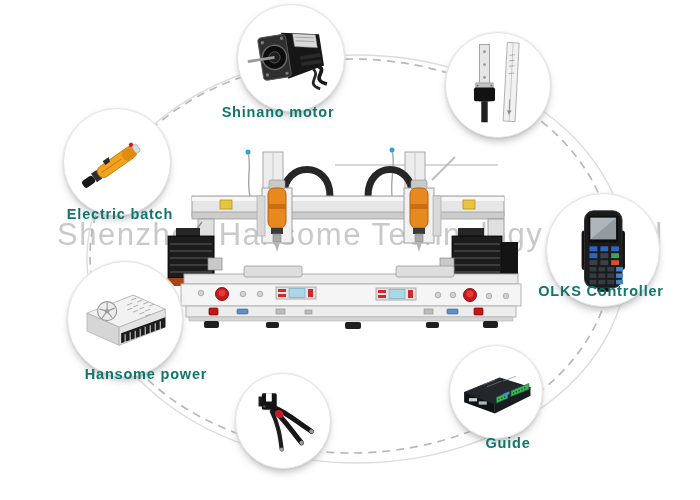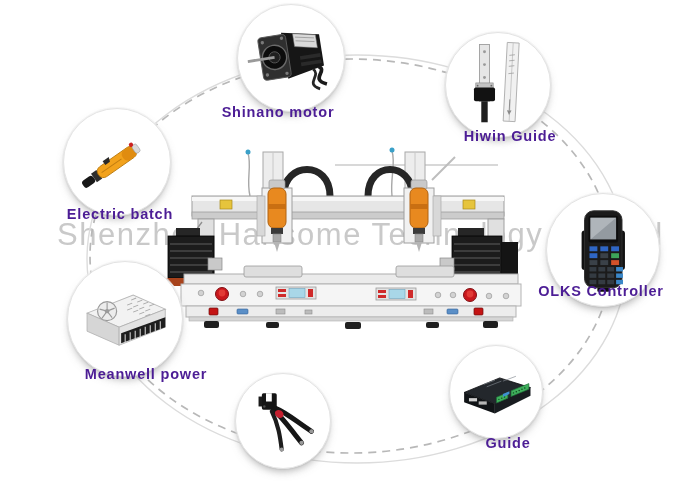--- a/index.html
+++ b/index.html
@@ -15,21 +15,21 @@
   .scene{position:absolute;left:0;top:0;width:700px;height:500px;z-index:2;}
   .bubble{
     position:absolute;border-radius:50%;background:#fff;
     border:1px solid #e3e3e3;
     box-shadow:0 5px 8px -3px rgba(105,105,105,.55), 0 0 0 1px rgba(240,240,240,.6);
     z-index:3;display:flex;align-items:center;justify-content:center;
   }
   .bubble svg{width:88%;height:88%;display:block;}
   .clabel{
     position:absolute;transform:translateX(-50%);z-index:4;
-    font-size:14.5px;font-weight:bold;color:#4c1d95;letter-spacing:.8px;
+    font-size:14.5px;font-weight:bold;color:#0f766e;letter-spacing:.8px;
     white-space:nowrap;
   }
 </style>
 </head>
 <body>
 
 <div class="canvas">
 
   <div class="watermark">Shenzhen Hansome Technology Co.,Ltd</div>
 
@@ -314,19 +314,18 @@
         <circle cx="78" cy="47.5" r=".9" fill="#0e3f1e"></circle>
         <circle cx="81.5" cy="46" r=".9" fill="#0e3f1e"></circle>
         <circle cx="85" cy="44.5" r=".9" fill="#0e3f1e"></circle>
       <polygon points="58,52 66,48.5 66,52 58,55.5" fill="#3f8fd2"></polygon>
       <rect x="16" y="57" width="10" height="4" fill="#cfcfcf"></rect>
       <rect x="28" y="61" width="10" height="4" fill="#b5b5b5"></rect>
     </svg>
   </div>
 
   <div class="clabel" style="left:278px;top:104px">Shinano motor</div>
-  <div class="clabel" style="left:510px;top:128px">Hiwin Guide</div>
   <div class="clabel" style="left:601px;top:283px">OLKS Controller</div>
   <div class="clabel" style="left:120px;top:206px">Electric batch</div>
-  <div class="clabel" style="left:146px;top:366px">Meanwell power</div>
+  <div class="clabel" style="left:146px;top:366px">Hansome power</div>
   <div class="clabel" style="left:508px;top:435px">Guide</div>
 
 </div>
 
 </body></html>

